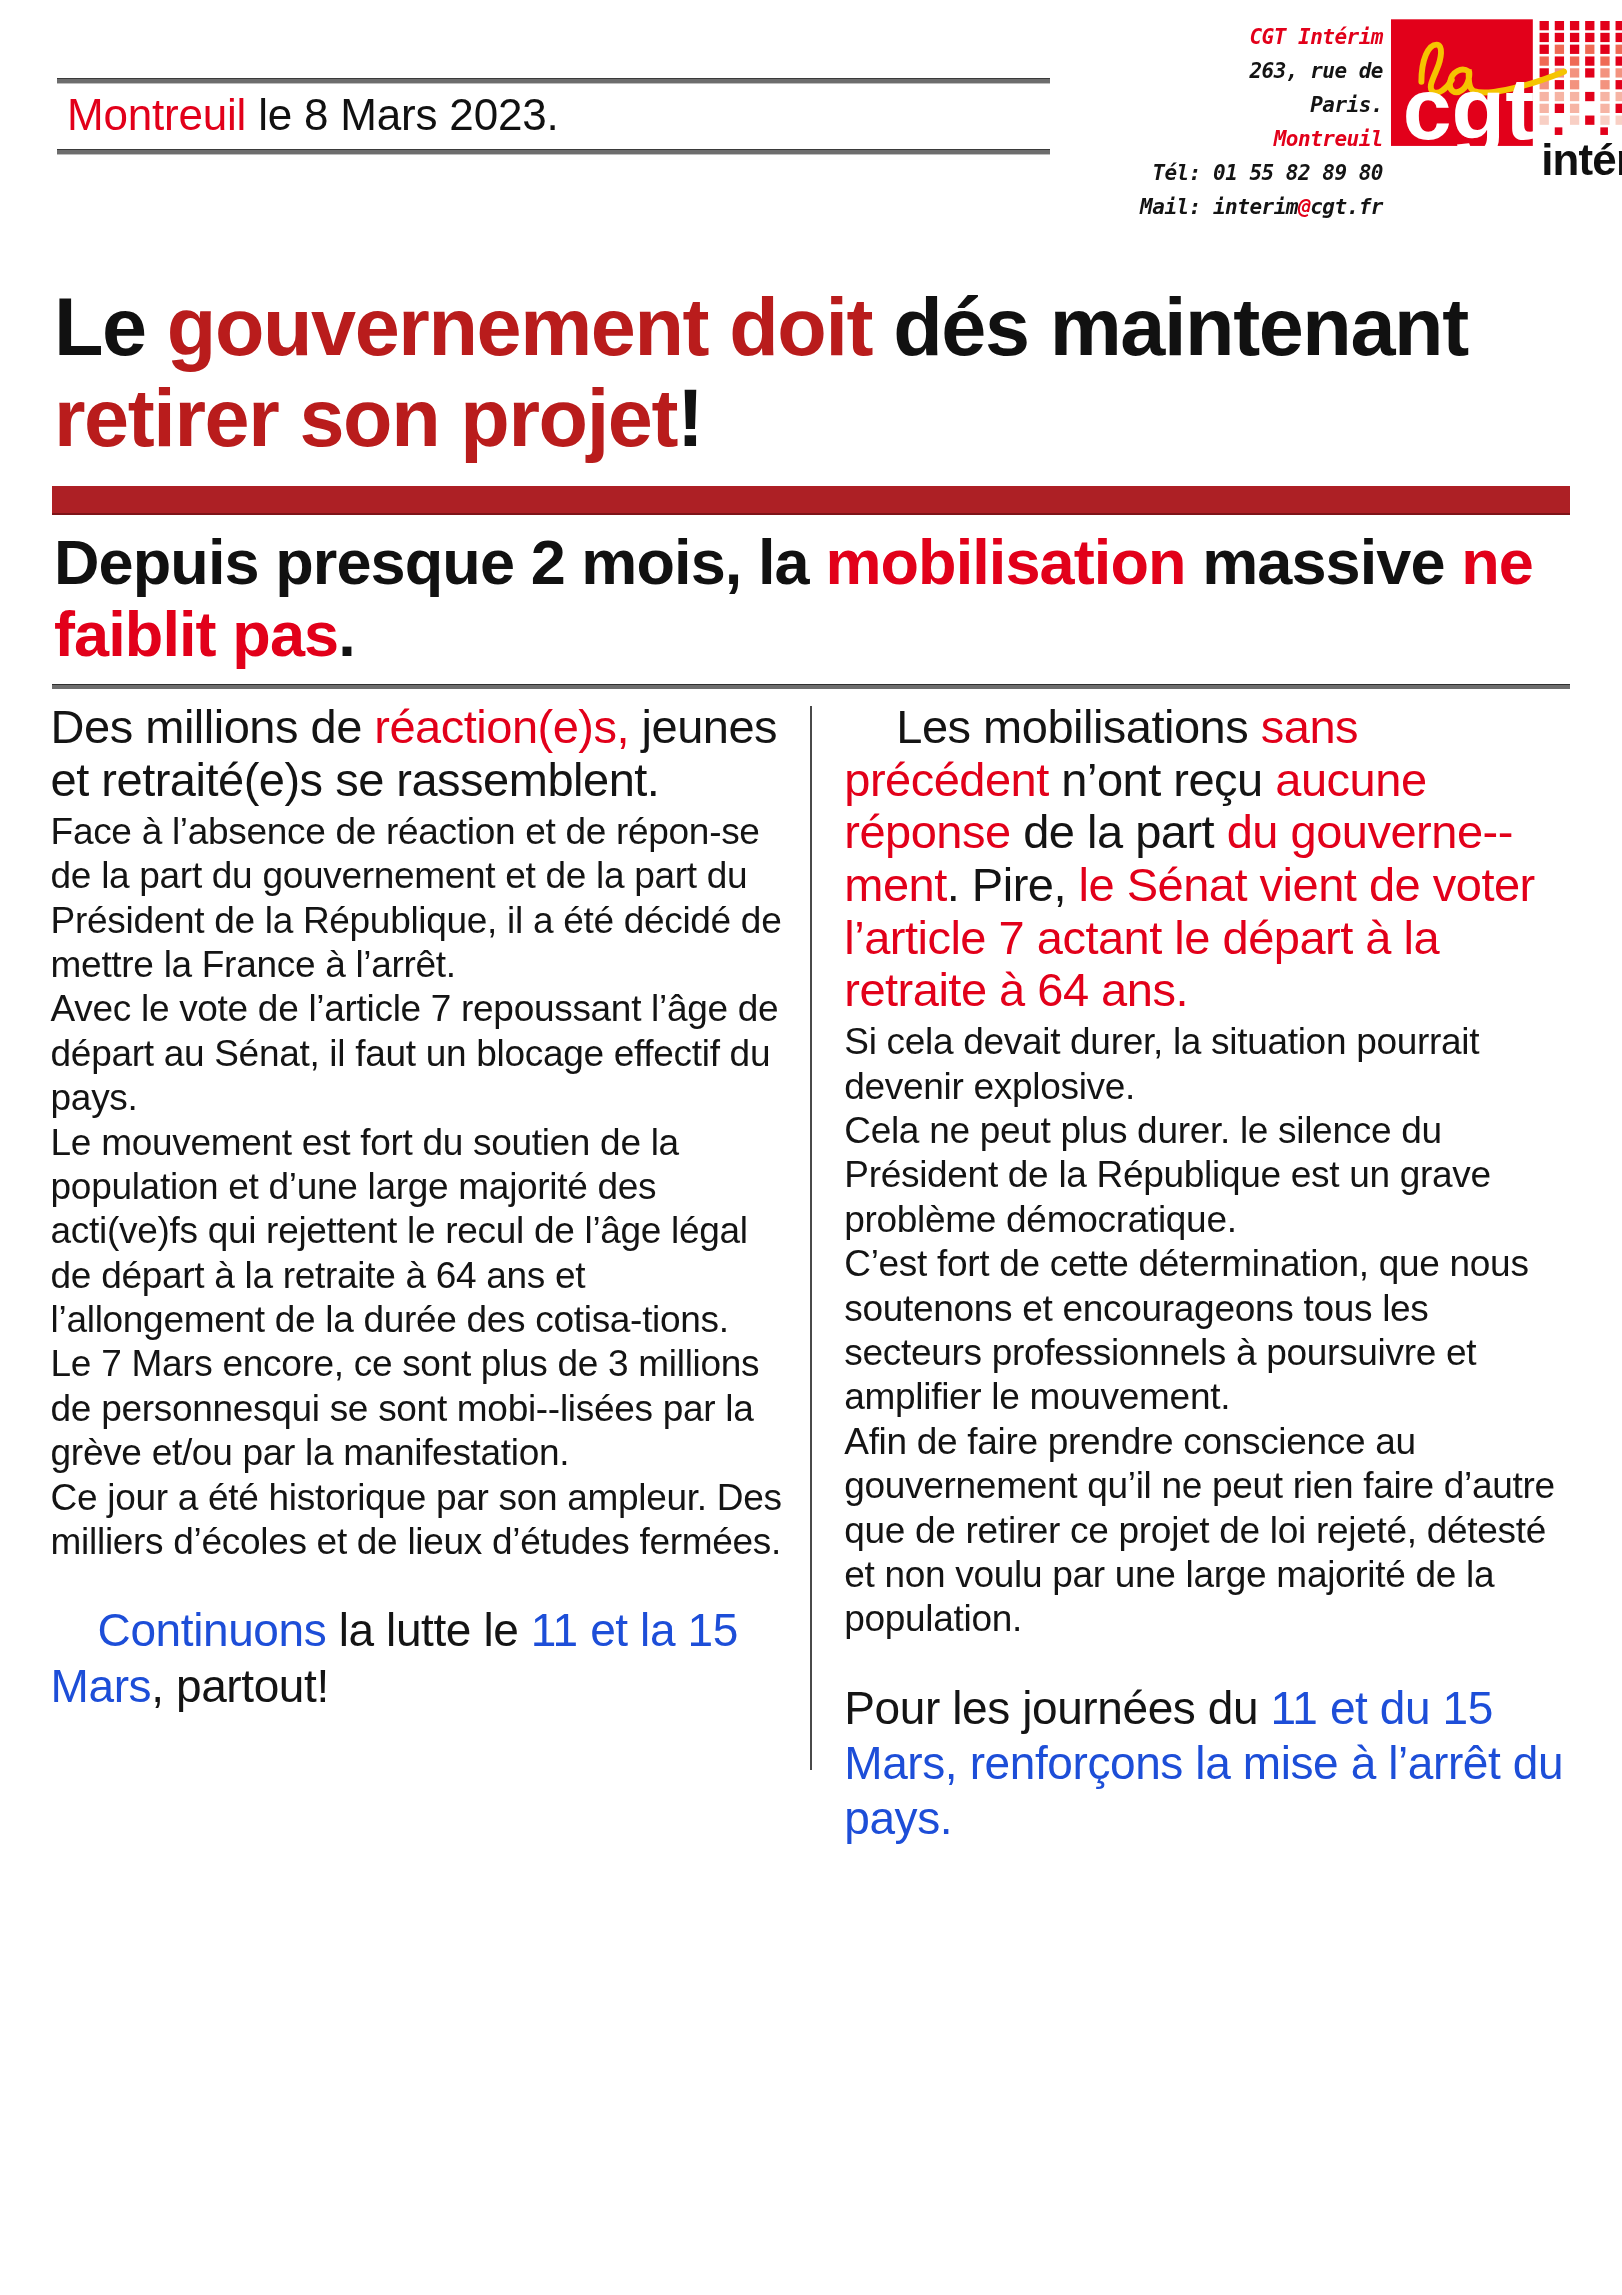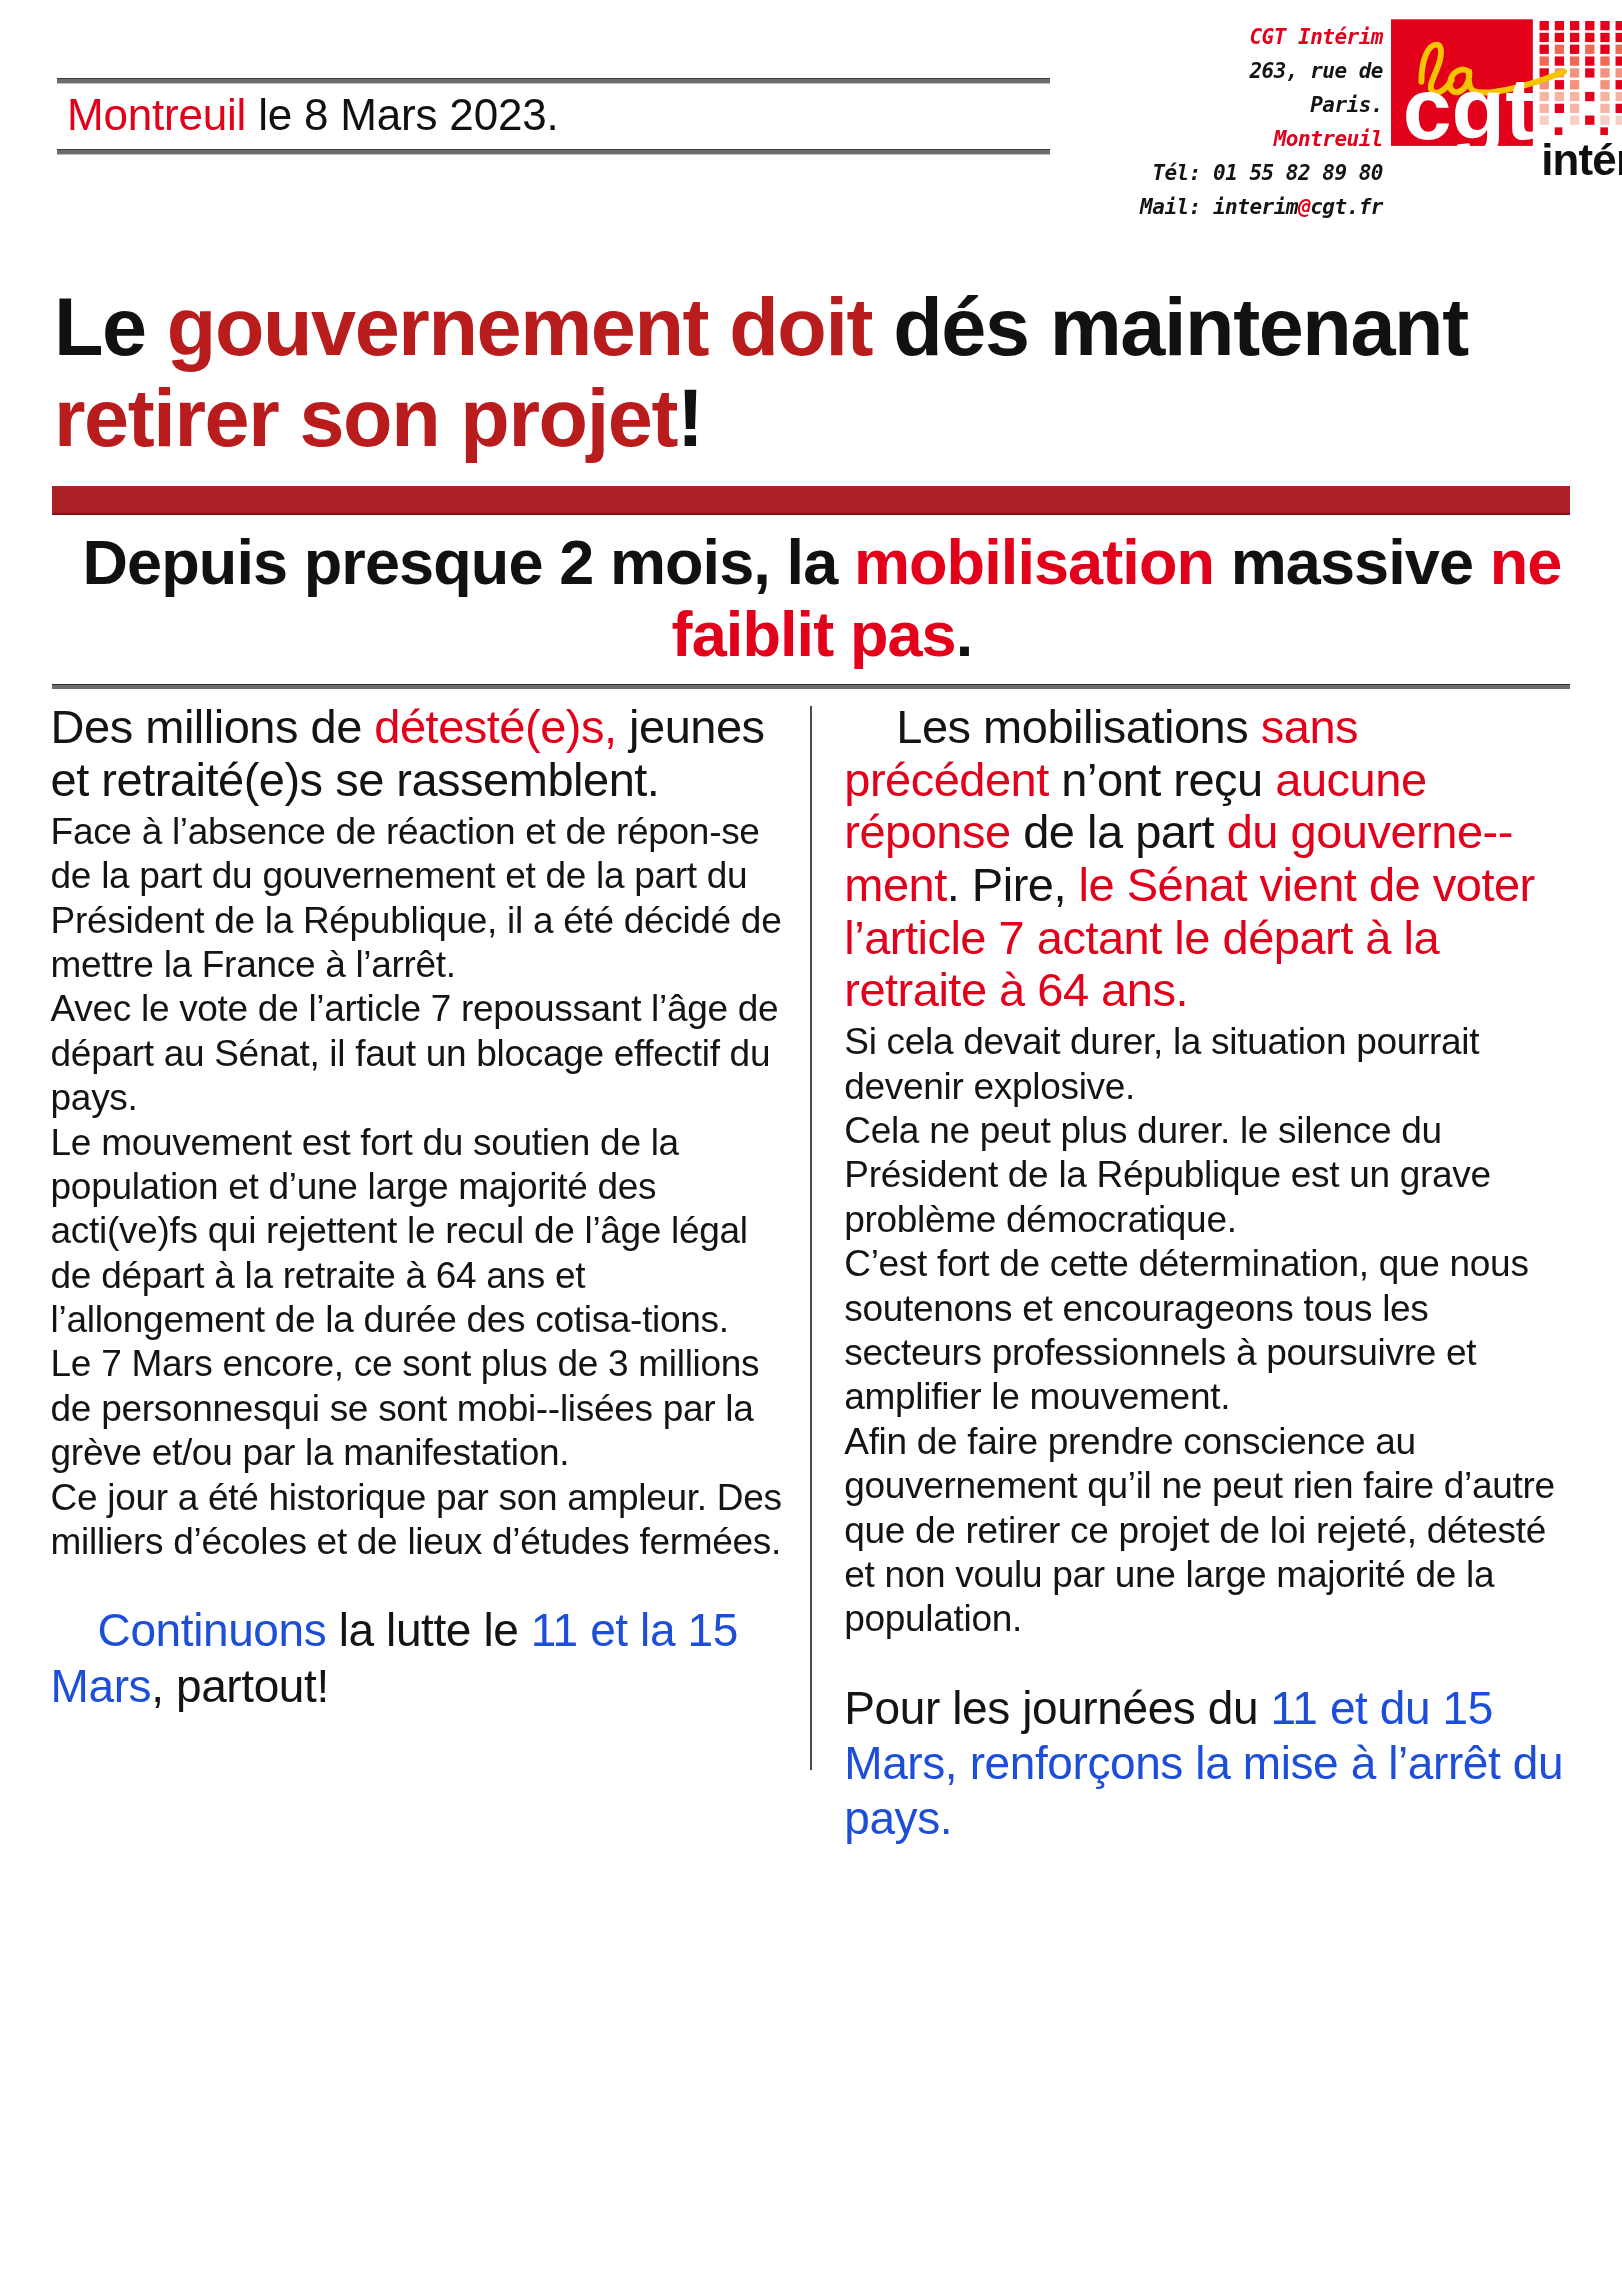--- a/index.html
+++ b/index.html
@@ -109,21 +109,20 @@
   }
 
   .kicker {
     margin: 12px 0 0 22px;
     font-size: 63px;
     line-height: 1.14;
     font-weight: 700;
     font-stretch: condensed;
     letter-spacing: -0.9px;
     color: #111111;
-    text-align: center;
   }
   .kicker .hl-red { color: #e2001a; }
 
   .rule-thin {
     margin: 13.5px 20px 0 20px;
     height: 4.2px;
     background: #6d6d6d;
     border-top: 1.7px solid #2f2f2f;
   }
 
@@ -330,21 +329,21 @@
   <div class="kicker">
     <span>Depuis presque 2 mois, la </span><span class="hl-red">mobilisation</span><span> massive </span><span class="hl-red">ne faiblit pas</span><span>.</span>
   </div>
 
   <div class="rule-thin"></div>
 
   <div class="columns">
 
     <div class="col col-left">
       <div class="lead">
-        <span>Des millions de </span><span class="hl-red">détesté(e)s,</span><span> jeunes et retraité(e)s se rassemblent.</span>
+        <span>Des millions de </span><span class="hl-red">réaction(e)s,</span><span> jeunes et retraité(e)s se rassemblent.</span>
       </div>
 
       <p class="para">Face à l’absence de réaction et de répon-se de la part du gouvernement et de la part du Président de la République, il a été décidé de mettre la France à l’arrêt.</p>
       <p class="para">Avec le vote de l’article 7 repoussant l’âge de départ au Sénat, il faut un blocage effectif du pays.</p>
       <p class="para">Le mouvement est fort du soutien de la population et d’une large majorité des acti(ve)fs qui rejettent le recul de l’âge légal de départ à la retraite à 64 ans et l’allongement de la durée des cotisa-tions.</p>
       <p class="para">Le 7 Mars encore, ce sont plus de 3 millions de personnesqui se sont mobi--lisées par la grève et/ou par la manifestation.</p>
       <p class="para">Ce jour a été historique par son ampleur. Des milliers d’écoles et de lieux d’études fermées.</p>
 
       <div class="cta indent">
         <span class="hl-red">Continuons</span><span> la lutte le </span><span class="hl-red">11 et la 15 Mars</span><span>, partout!</span>

